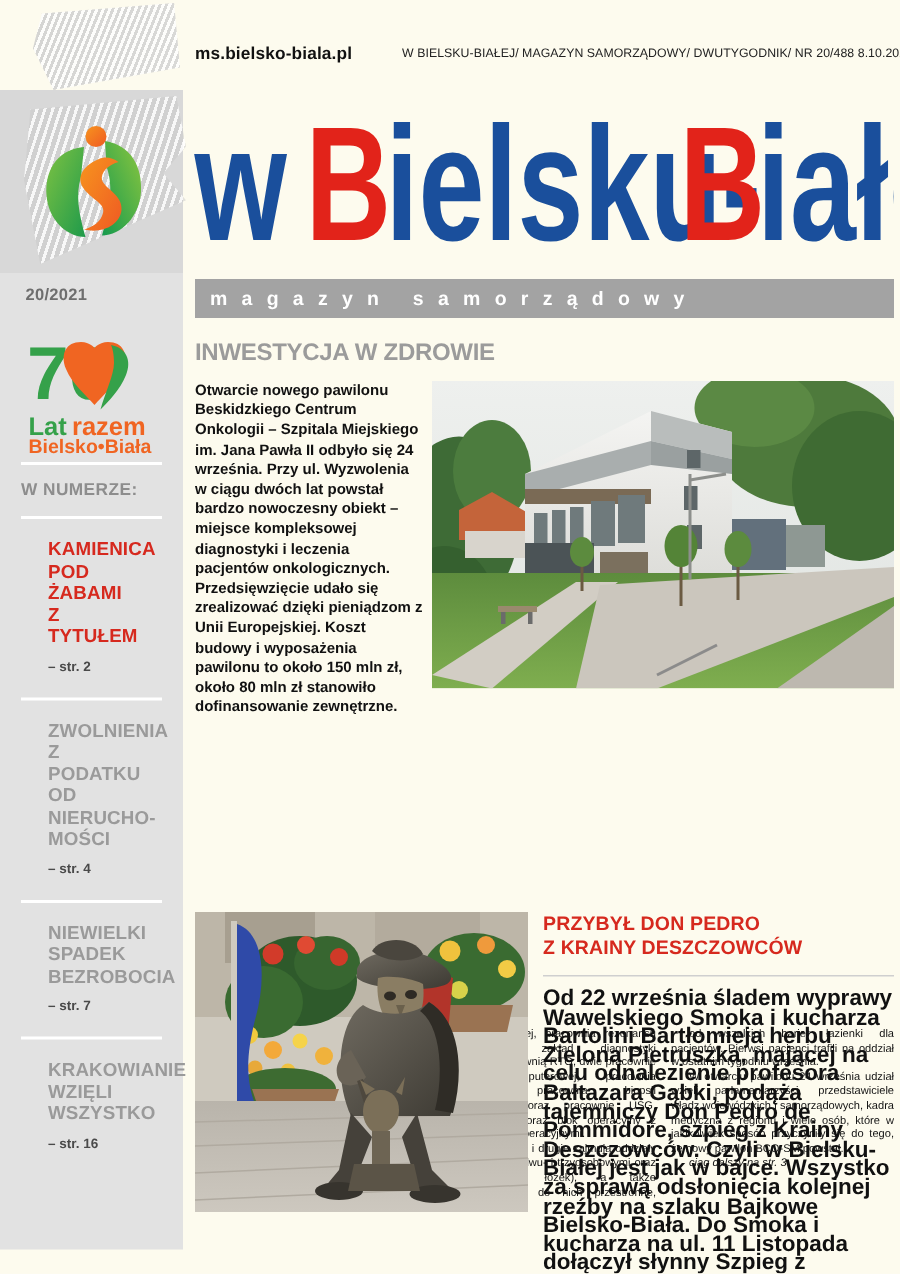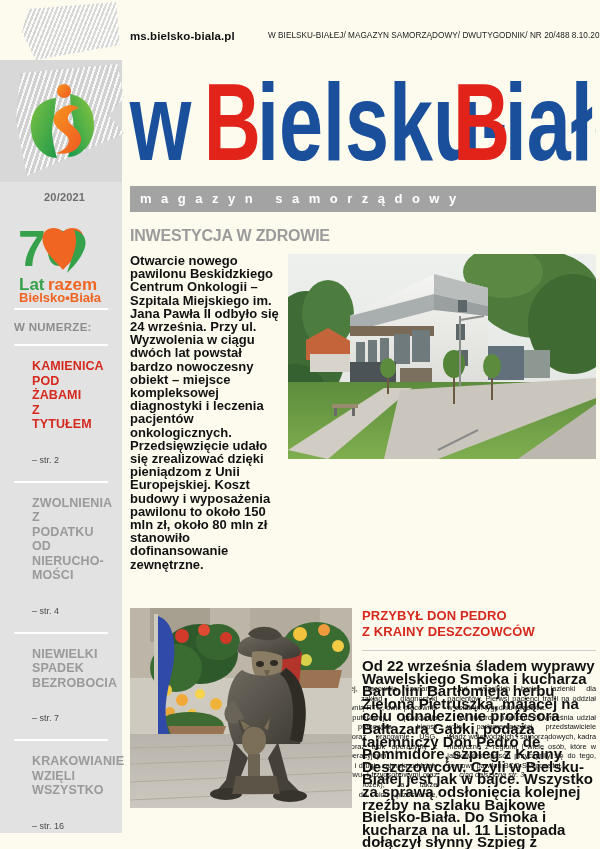--- a/index.html
+++ b/index.html
@@ -45,21 +45,21 @@
   .logo-city{position:absolute;left:26px;top:18px;width:72px;height:86px;}
   .mast-title{
     position:absolute;left:128px;top:8px;width:468px;height:106px;
   }
   .mast-title svg{display:block;}
 
   
   .subbar-row{position:absolute;left:0;top:182px;width:600px;height:34px;}
   .subbar-left{position:absolute;left:0;top:0;width:122px;height:34px;background:#e2e2e2;}
   .issue-no{
-    position:absolute;left:44px;top:9px;font-size:11px;color:#6e6e6e;font-weight:bold;letter-spacing:.2px;
+    position:absolute;left:17px;top:9px;font-size:11px;color:#6e6e6e;font-weight:bold;letter-spacing:.2px;
   }
   .subbar-gap{position:absolute;left:122px;top:0;width:8px;height:34px;background:#fdfbee;}
   .subbar{
     position:absolute;left:130px;top:4px;width:466px;height:26px;
     background:#a3a3a3;
   }
   .subbar span{
     display:block;color:#ffffff;font-size:13px;font-weight:bold;
     letter-spacing:9.5px;line-height:26px;padding-left:10px;white-space:nowrap;
   }
@@ -70,32 +70,32 @@
   .side-rule{height:2px;background:#ffffff;margin:0 14px;}
   .side-block{padding:0 32px;}
   .side-kicker{
     margin:11px 0 0 14px;font-size:11.5px;font-weight:bold;color:#8d8d8d;letter-spacing:.3px;
   }
   .side-head{
     font-size:12.5px;font-weight:bold;line-height:14.5px;letter-spacing:.1px;margin:0;
   }
   .side-head.red{color:#d6291e;}
   .side-head.gray{color:#9a9a9a;}
-  .side-page{font-size:9px;font-weight:normal;color:#4a4a4a;margin-top:23px;}
+  .side-page{font-size:9px;font-weight:bold;color:#4a4a4a;margin-top:7px;}
 
   
   .main{position:absolute;left:130px;top:216px;width:466px;height:633px;background:#fdfbee;}
   .headline{
     font-size:16px;font-weight:bold;color:#9b9b9b;letter-spacing:-.2px;
     margin:6px 0 0 0;line-height:28px;
   }
   .lede-wrap{position:relative;margin-top:4px;height:208px;}
   .lede{
     position:absolute;left:0;top:0;width:152px;
-    font-size:13px;line-height:13.2px;font-weight:bold;color:#111;
+    font-size:10px;line-height:13.2px;font-weight:bold;color:#111;
   }
   .photo1{
     position:absolute;left:158px;top:0;width:308px;height:205px;
     overflow:hidden;border:0;
   }
   .cols{
     position:absolute;left:0;top:468px;width:466px;height:125px;
     display:flex;gap:10px;
   }
   .col{width:149px;font-size:7.4px;line-height:9.6px;color:#111;text-align:justify;}

